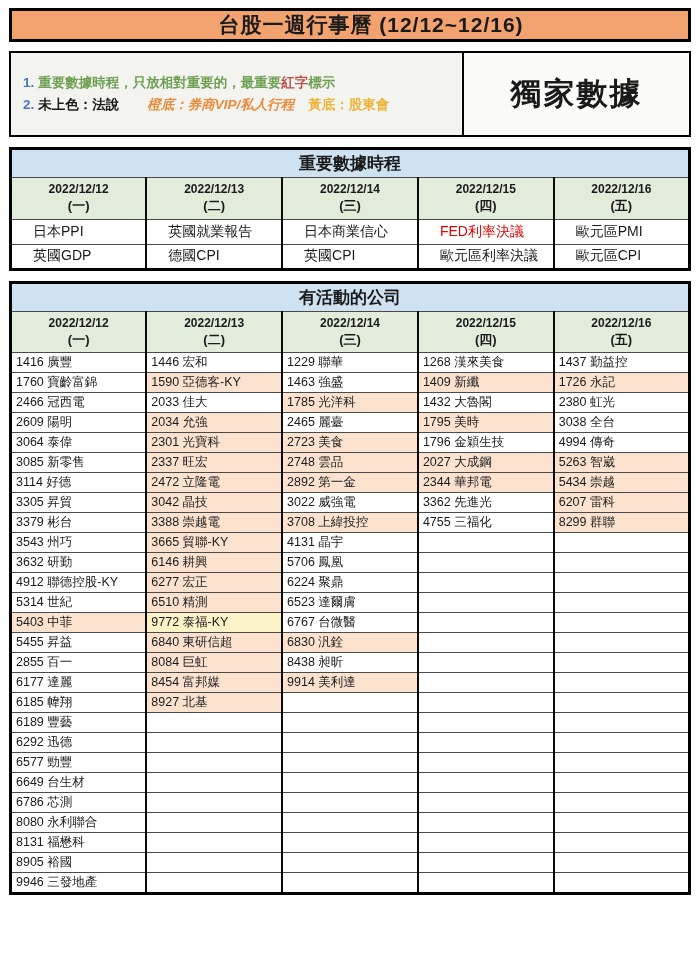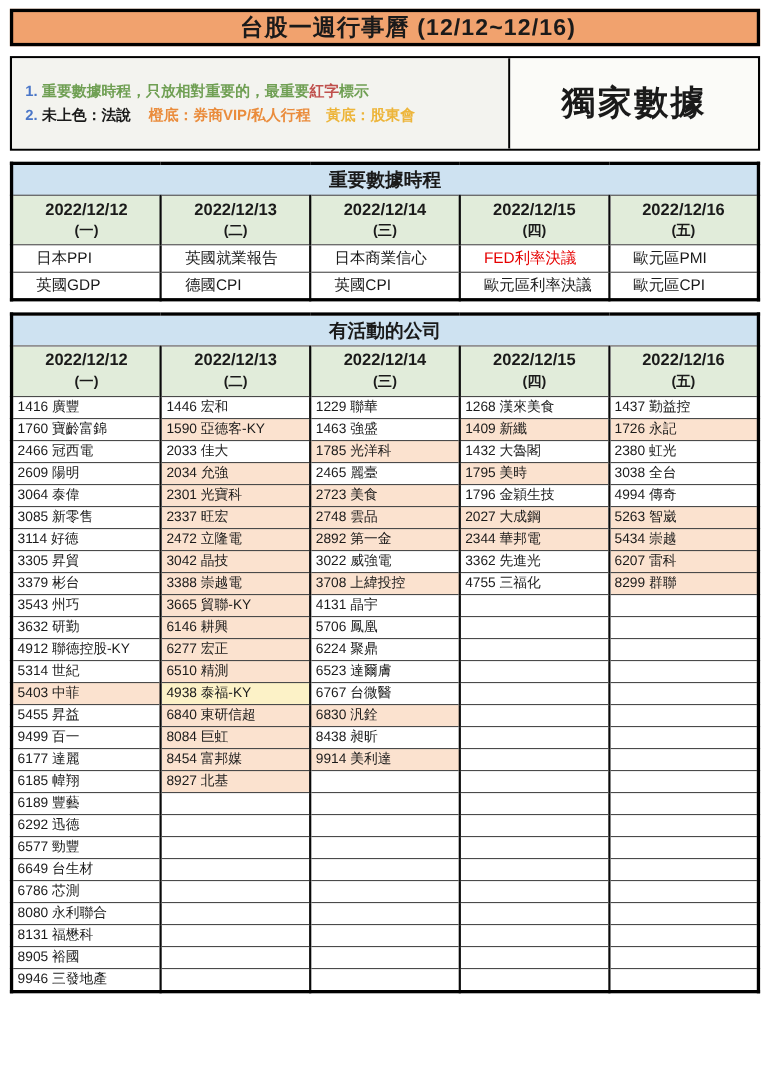--- a/index.html
+++ b/index.html
@@ -28,37 +28,37 @@
   }
   .info-right{
     width:225px;background:var(--right-box-bg);display:flex;align-items:center;
     justify-content:center;font-weight:bold;font-size:31px;letter-spacing:2px;
   }
   .note-line{font-size:13.5px;font-weight:bold;white-space:nowrap;}
   .n-num{color:var(--note-blue);margin-right:4px;}
   .n-green{color:var(--note-green);}
   .n-red{color:var(--note-red);}
   .n-black{color:#1a1a1a;}
-  .n-orange{color:var(--note-orange);margin-left:16px;}
+  .n-orange{color:var(--note-orange);margin-left:28px;font-style:italic;}
   .n-yellow{color:var(--note-yellow);margin-left:14px;font-family:Liberation Serif, serif;}
   table.cal{
     width:100%;border-collapse:collapse;table-layout:fixed;
     margin-top:10px;border:3px solid #000;
   }
   .cal th,.cal td{
     border-top:1.5px solid #4a4a4a;border-bottom:1.5px solid #4a4a4a;
     border-left:2.5px solid #0a0a0a;border-right:2.5px solid #0a0a0a;
     overflow:hidden;white-space:nowrap;
   }
   th.section{
     background:var(--section-bg);font-size:17px;font-weight:bold;
     height:28px;text-align:center;padding:2px 11px;
   }
   th.day{background:var(--header-bg);padding:4px 0 5px;text-align:center;}
-  th.day .date{font-size:15px;font-weight:bold;line-height:1.25;}
+  th.day .date{font-size:12px;font-weight:bold;line-height:1.25;}
   th.day .wd{font-size:13px;font-weight:bold;line-height:1.2;margin-top:1px;}
   #econ td{height:25px;font-size:14px;padding:1px 21px;text-align:left;font-weight:normal;}
   #companies td{height:17.5px;font-size:12.5px;padding:1px 4px;text-align:left;font-weight:normal;}
   td.red{color:var(--red-text);}
   td.hl-orange{background:var(--orange-bg);}
   td.hl-yellow{background:var(--yellow-bg);}
   td.b{font-weight:bold;}
 </style>
 </head>
 <body>
@@ -240,34 +240,34 @@
       </tr>
       <tr>
         <td>5314 世紀</td>
         <td class="hl-orange">6510 精測</td>
         <td>6523 達爾膚</td>
         <td></td>
         <td></td>
       </tr>
       <tr>
         <td class="hl-orange">5403 中菲</td>
-        <td class="hl-yellow">4938 泰福-KY</td>
+        <td class="hl-yellow">9772 泰福-KY</td>
         <td>6767 台微醫</td>
         <td></td>
         <td></td>
       </tr>
       <tr>
         <td>5455 昇益</td>
         <td class="hl-orange b">6840 東研信超</td>
         <td class="hl-orange">6830 汎銓</td>
         <td></td>
         <td></td>
       </tr>
       <tr>
-        <td>9499 百一</td>
+        <td>2855 百一</td>
         <td class="hl-orange">8084 巨虹</td>
         <td>8438 昶昕</td>
         <td></td>
         <td></td>
       </tr>
       <tr>
         <td>6177 達麗</td>
         <td class="hl-orange">8454 富邦媒</td>
         <td class="hl-orange">9914 美利達</td>
         <td></td>

